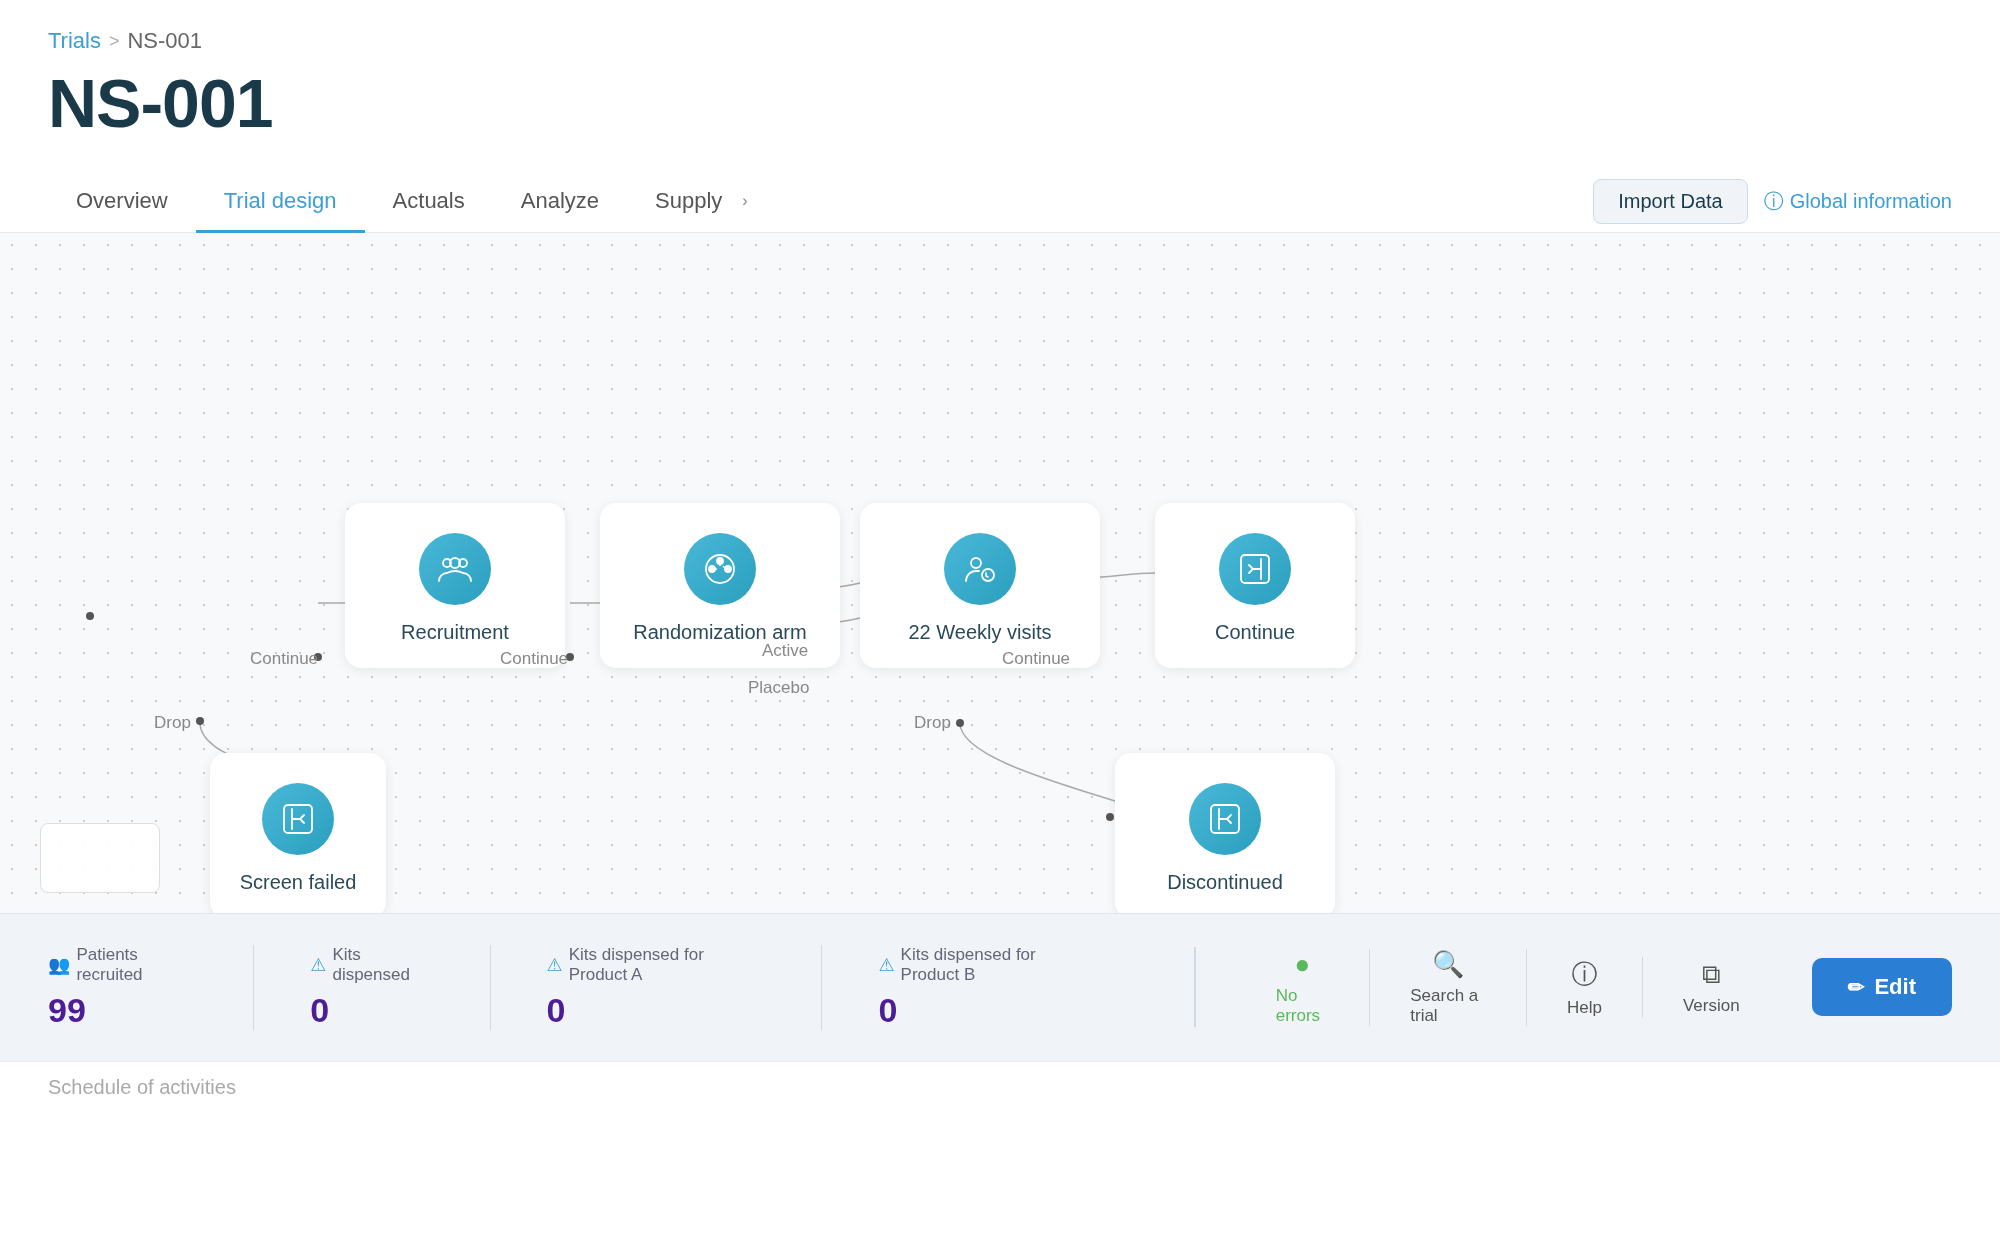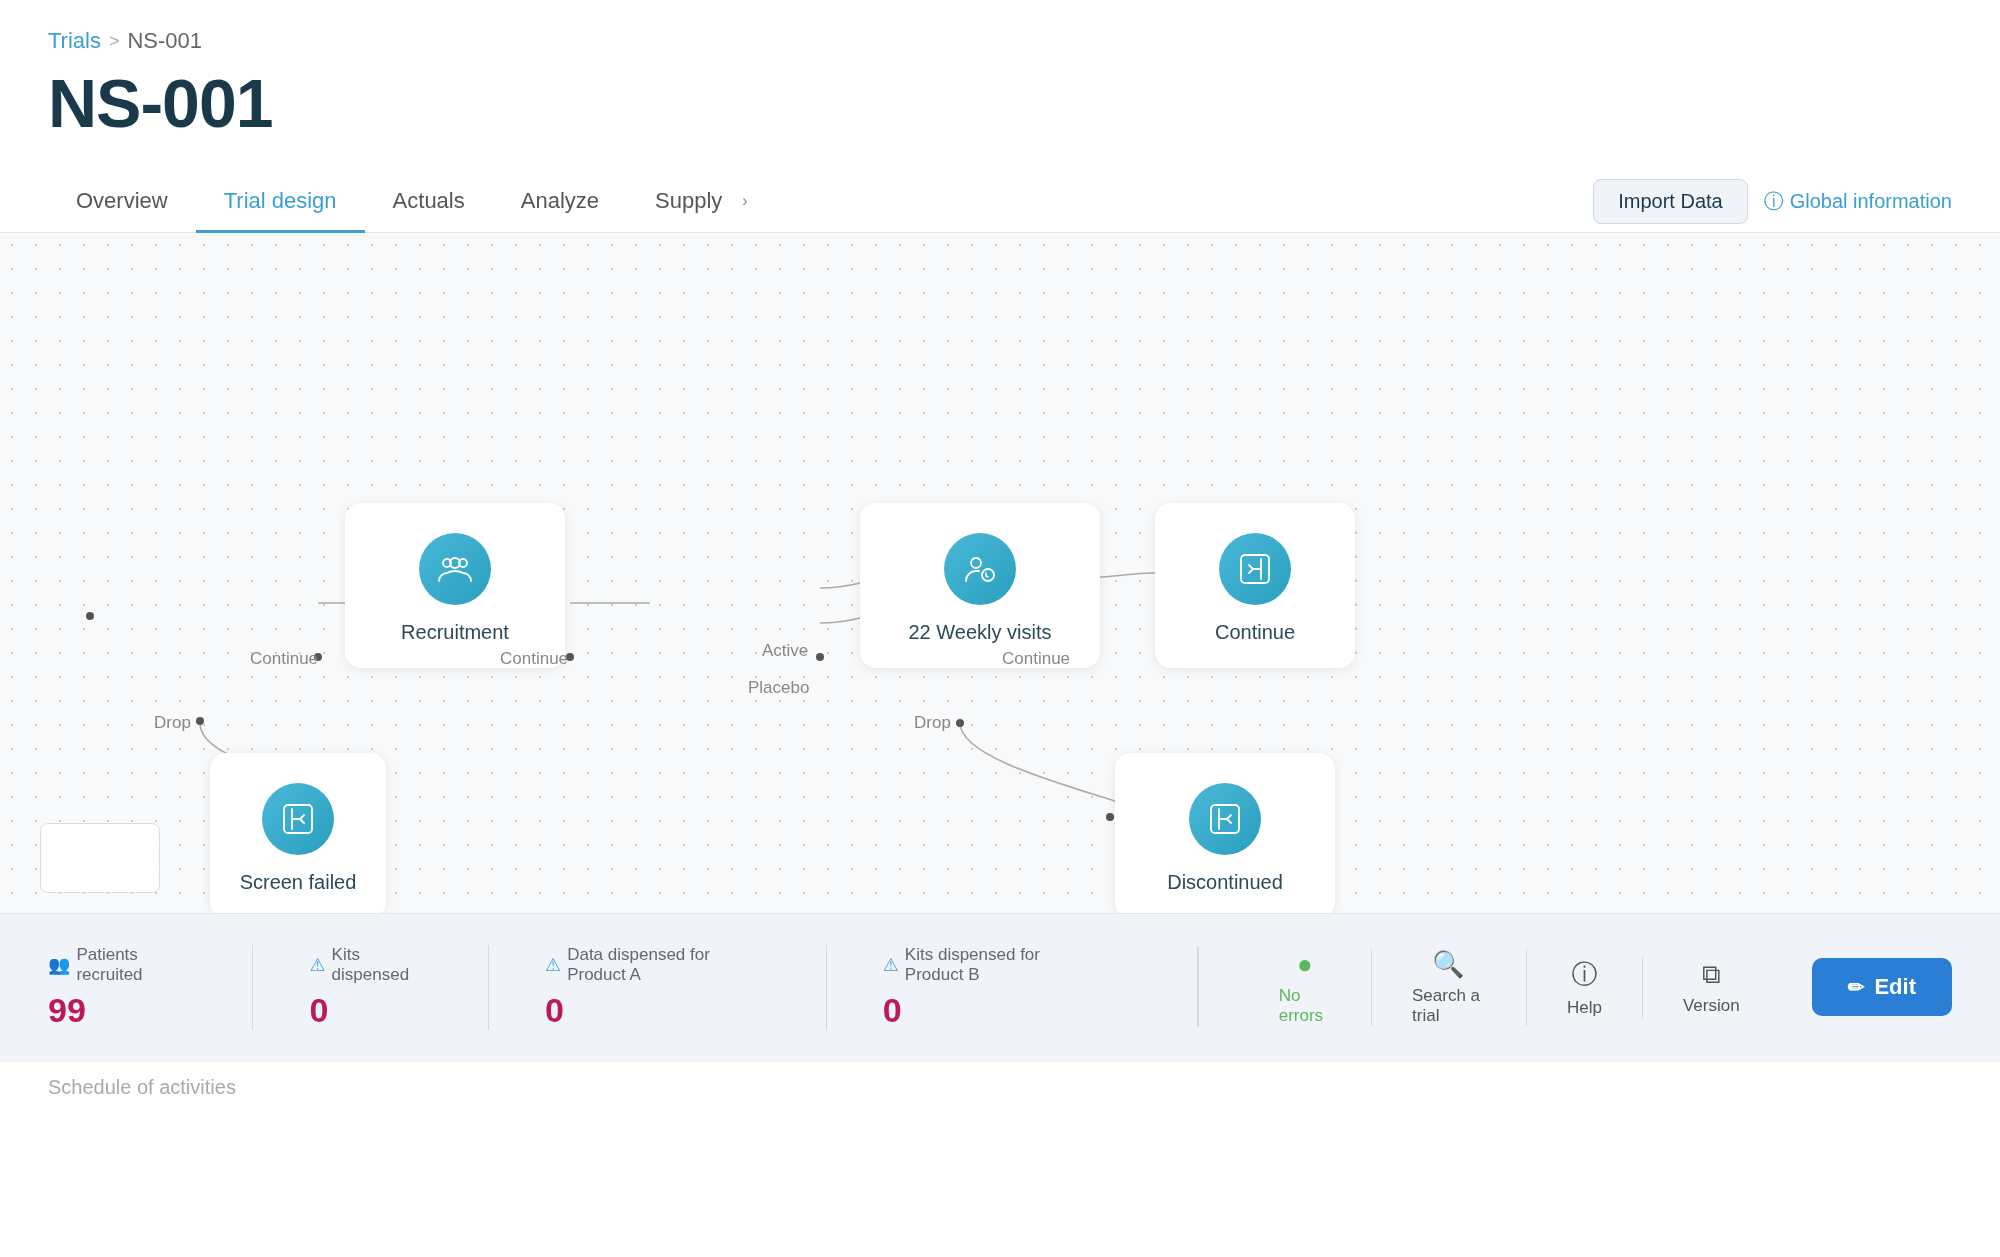--- a/index.html
+++ b/index.html
@@ -54,21 +54,21 @@
     .edges-svg { position: absolute; inset: 0; pointer-events: none; }
 
     
     .minimap { position: absolute; bottom: 20px; left: 40px; width: 120px; height: 70px; background: rgba(255,255,255,0.9); border: 1px solid #ddd; border-radius: 8px; }
 
     
     .bottom-bar { background: #f0f4f8; border-top: 1.5px solid #e0e8ef; height: 148px; display: flex; align-items: center; padding: 0 48px; gap: 0; }
     .stat-group { display: flex; flex-direction: column; gap: 6px; padding-right: 56px; border-right: 1.5px solid #d0dae4; margin-right: 56px; }
     .stat-group:last-of-type { border-right: none; }
     .stat-label { font-size: 17px; color: #667; display: flex; align-items: center; gap: 6px; }
-    .stat-value { font-size: 34px; font-weight: 700; color: #be185d; }
+    .stat-value { font-size: 34px; font-weight: 700; color: #4c1d95; }
 
     .divider-v { width: 1.5px; background: #d0dae4; height: 80px; margin: 0 40px; }
 
     .bottom-actions { display: flex; align-items: center; gap: 0; margin-left: auto; }
     .bottom-action { display: flex; flex-direction: column; align-items: center; gap: 6px; padding: 0 40px; border-right: 1.5px solid #d0dae4; cursor: pointer; }
     .bottom-action:last-child { border-right: none; }
     .bottom-action-label { font-size: 17px; color: #555; }
     .no-errors { color: #5cb85c; font-size: 17px; font-weight: 500; }
 
     .btn-edit { background: #2a7fd4; color: #fff; border: none; border-radius: 10px; padding: 16px 36px; font-size: 22px; font-weight: 600; cursor: pointer; display: flex; align-items: center; gap: 10px; margin-left: 32px; }
@@ -149,20 +149,34 @@
       <svg viewBox="0 0 36 36">
         <circle cx="10" cy="12" r="4" stroke="#fff" stroke-width="1.8" fill="none"></circle>
         <circle cx="26" cy="12" r="4" stroke="#fff" stroke-width="1.8" fill="none"></circle>
         <circle cx="18" cy="12" r="5" stroke="#fff" stroke-width="1.8" fill="none"></circle>
         <path d="M2 30c0-4.4 3.6-8 8-8M26 22c4.4 0 8 3.6 8 8M10 22c2.2-1.2 4.6-2 8-2s5.8.8 8 2" stroke="#fff" stroke-width="1.8" fill="none" stroke-linecap="round"></path>
       </svg>
     </div>
     <div class="node-label">Recruitment</div>
   </div>
 
+  <div class="flow-node" style="left:600px; top:270px; width:240px;">
+    <div class="node-icon">
+      <svg viewBox="0 0 36 36">
+        <circle cx="18" cy="18" r="14" stroke="#fff" stroke-width="1.8" fill="none"></circle>
+        <circle cx="10" cy="18" r="3" fill="#fff"></circle>
+        <circle cx="18" cy="10" r="3" fill="#fff"></circle>
+        <circle cx="26" cy="18" r="3" fill="#fff"></circle>
+        <line x1="13" y1="18" x2="15" y2="18" stroke="#fff" stroke-width="1.5"></line>
+        <line x1="18" y1="13" x2="18" y2="15" stroke="#fff" stroke-width="1.5"></line>
+        <line x1="21" y1="15" x2="24" y2="18" stroke="#fff" stroke-width="1.5"></line>
+      </svg>
+    </div>
+    <div class="node-label">Randomization arm</div>
+  </div>
 
   <div class="flow-node" style="left:860px; top:270px; width:240px;">
     <div class="node-icon">
       <svg viewBox="0 0 36 36">
         <circle cx="14" cy="12" r="5" stroke="#fff" stroke-width="1.8" fill="none"></circle>
         <path d="M4 30c0-5.5 4.5-10 10-10h3" stroke="#fff" stroke-width="1.8" fill="none" stroke-linecap="round"></path>
         <circle cx="26" cy="24" r="6" stroke="#fff" stroke-width="1.8" fill="none"></circle>
         <path d="M24 22v3l2 1" stroke="#fff" stroke-width="1.5" fill="none" stroke-linecap="round"></path>
       </svg>
     </div>
@@ -227,21 +241,21 @@
     <div class="stat-label">
       <span style="font-size:18px;color:#3b9fd4">⚠</span>
       <span>Kits dispensed</span>
     </div>
     <div class="stat-value">0</div>
   </div>
 
   <div class="stat-group">
     <div class="stat-label">
       <span style="font-size:18px;color:#3b9fd4">⚠</span>
-      <span>Data dispensed for Product A</span>
+      <span>Kits dispensed for Product A</span>
     </div>
     <div class="stat-value">0</div>
   </div>
 
   <div class="stat-group" style="border-right:none; margin-right:0;">
     <div class="stat-label">
       <span style="font-size:18px;color:#3b9fd4">⚠</span>
       <span>Kits dispensed for Product B</span>
     </div>
     <div class="stat-value">0</div>

